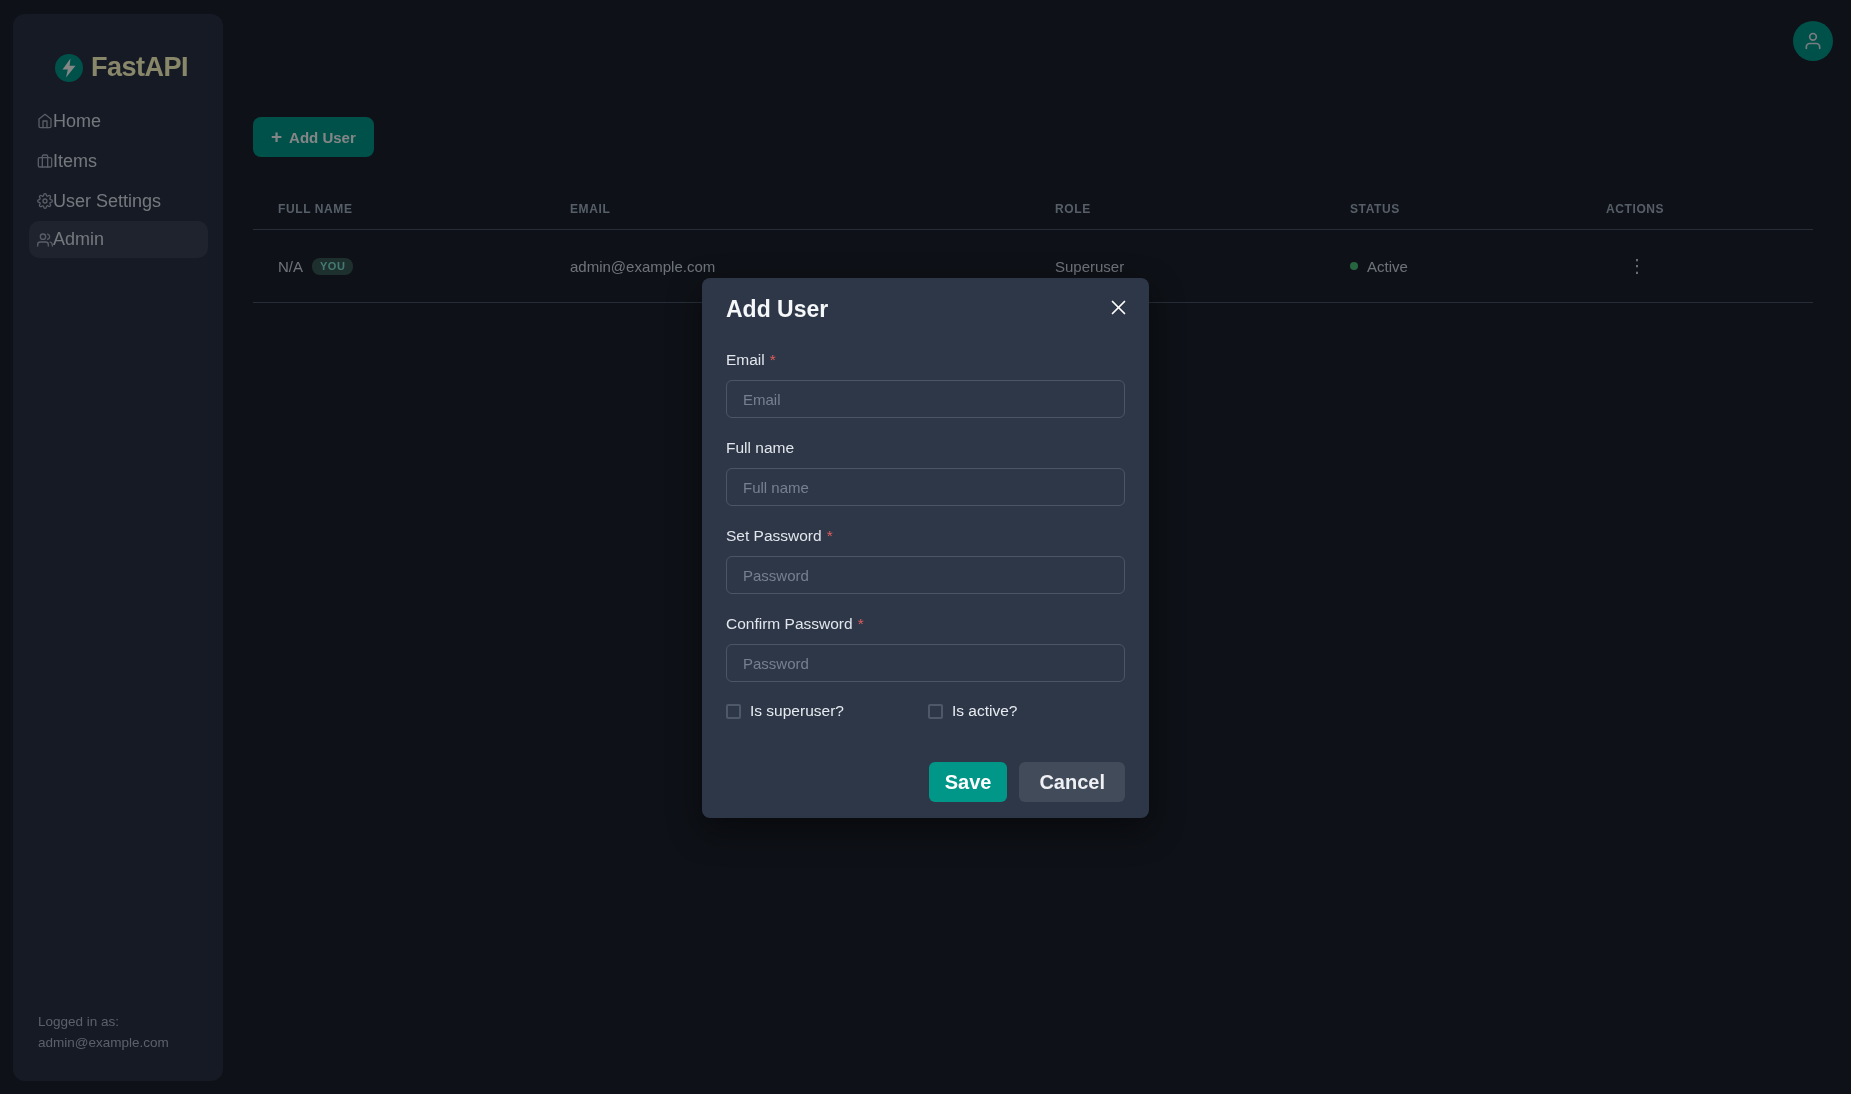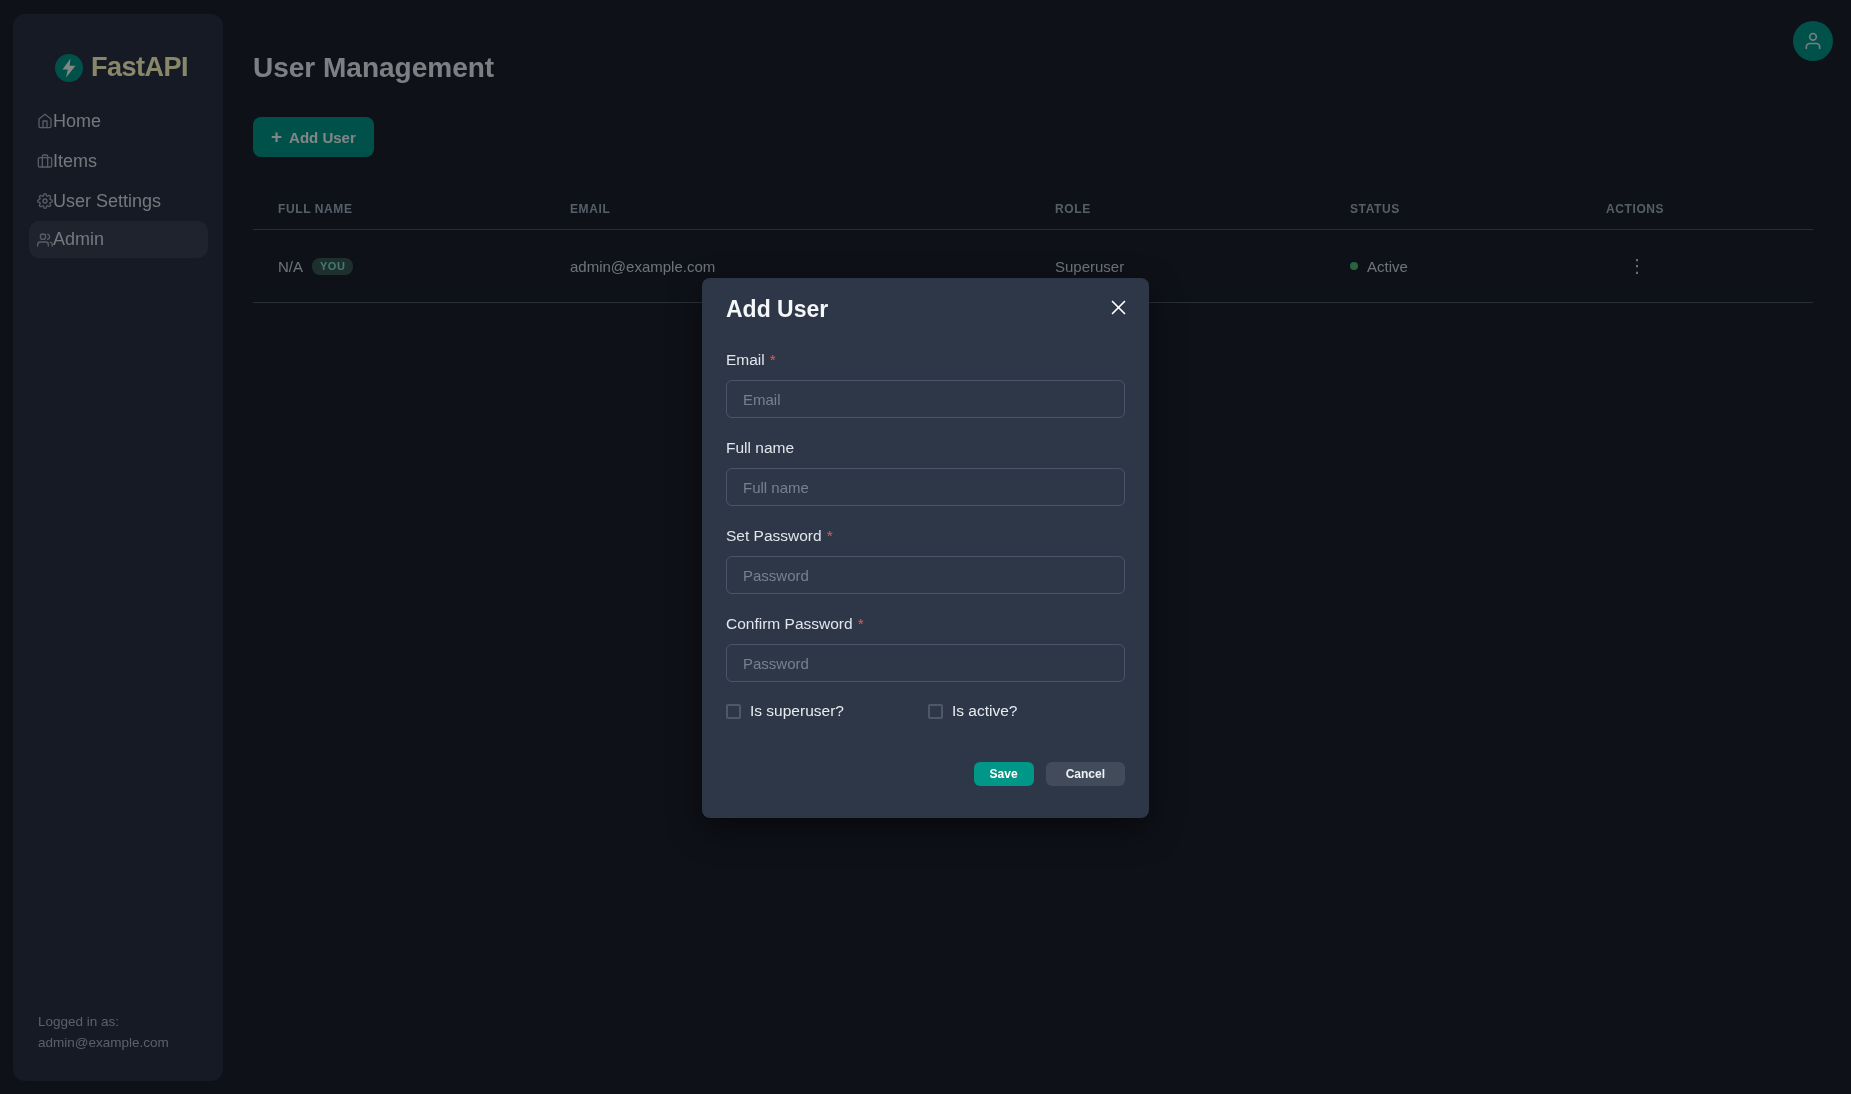--- a/index.html
+++ b/index.html
@@ -62,21 +62,21 @@
   .f-input { display:block; margin-top:10px; width:399px; height:38px; background:transparent;
              border:1px solid #4a5568; border-radius:6px; padding:0 16px; font-family:inherit;
              font-size:15px; color:#e8ecf2; outline:none; }
   .f-input::placeholder { color:#76808f; }
   .cb-row { margin-top:20px; height:18px; display:flex; align-items:flex-start; }
   .cb-group { display:flex; align-items:center; gap:9px; cursor:pointer; }
   .cb-group.second { margin-left:84px; }
   .cb-box { width:15px; height:15px; border:2px solid #4d5868; border-radius:2px; background:transparent; }
   .cb-label { font-size:15.5px; color:#e8ecf0; }
   .btn-row { margin-top:42px; display:flex; justify-content:flex-end; gap:12px; }
-  .btn { height:24px; border:none; border-radius:6px; font-family:inherit; font-size:12px;
+  .btn { height:40px; border:none; border-radius:6px; font-family:inherit; font-size:20px;
          font-weight:700; cursor:pointer; }
   .btn-save { background:#009688; color:#ffffff; padding:0 16px; }
   .btn-cancel { background:#424b5a; color:#eef0f4; padding:0 20px; }
 </style>
 </head>
 <body>
 
 <div class="app">
 
   <aside class="sidebar">
@@ -128,21 +128,20 @@
         </span>
         <span>Admin</span>
       </div>
     </nav>
     <div class="login-info">
       <div>Logged in as:</div>
       <div>admin@example.com</div>
     </div>
   </aside>
 
-  <h1 class="page-title">User Management</h1>
   <button class="add-user-btn">
     <span class="plus-glyph">+</span>
     <span>Add User</span>
   </button>
   <button class="avatar-btn">
     <svg viewBox="0 0 24 24" fill="none" stroke="currentColor" stroke-width="2" stroke-linecap="round" stroke-linejoin="round">
         <path d="M20 21v-2a4 4 0 0 0-4-4H8a4 4 0 0 0-4 4v2"></path>
         <circle cx="12" cy="7" r="4"></circle>
       </svg>
   </button>

